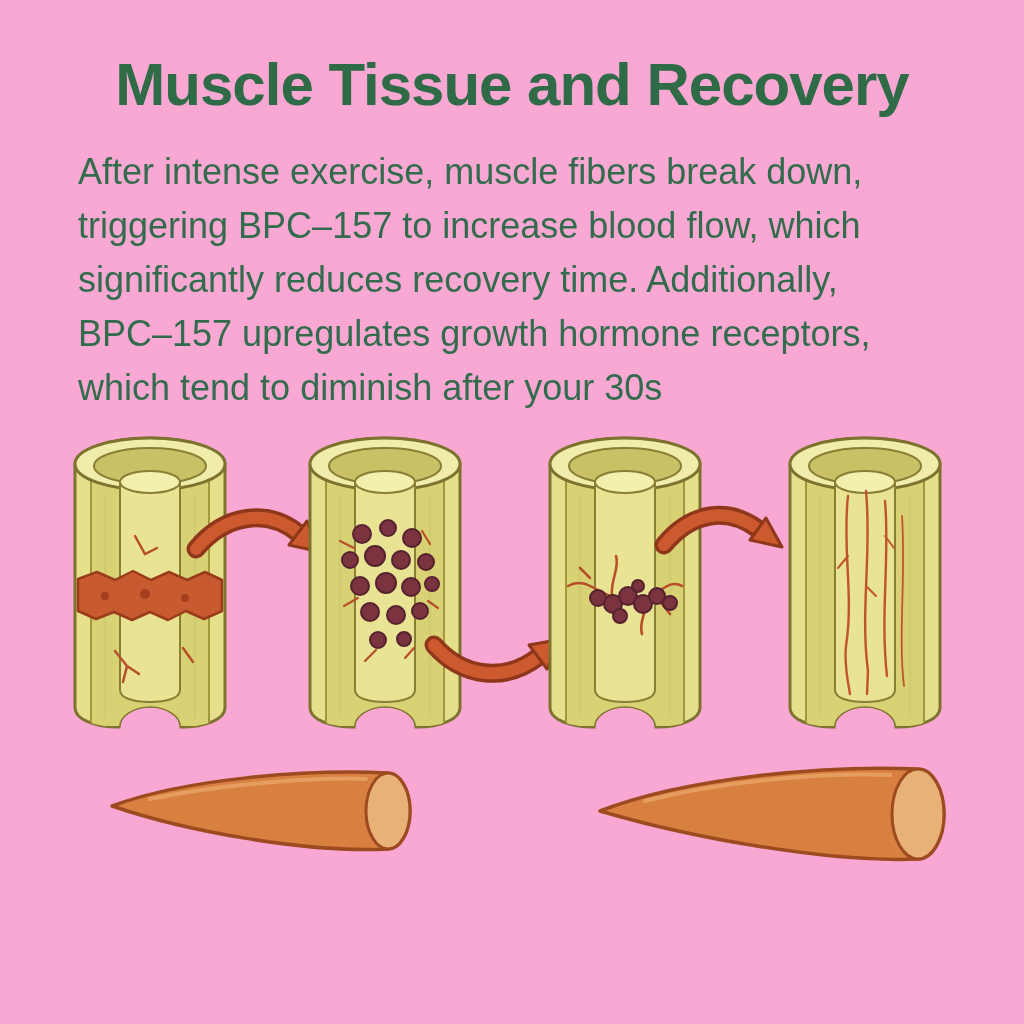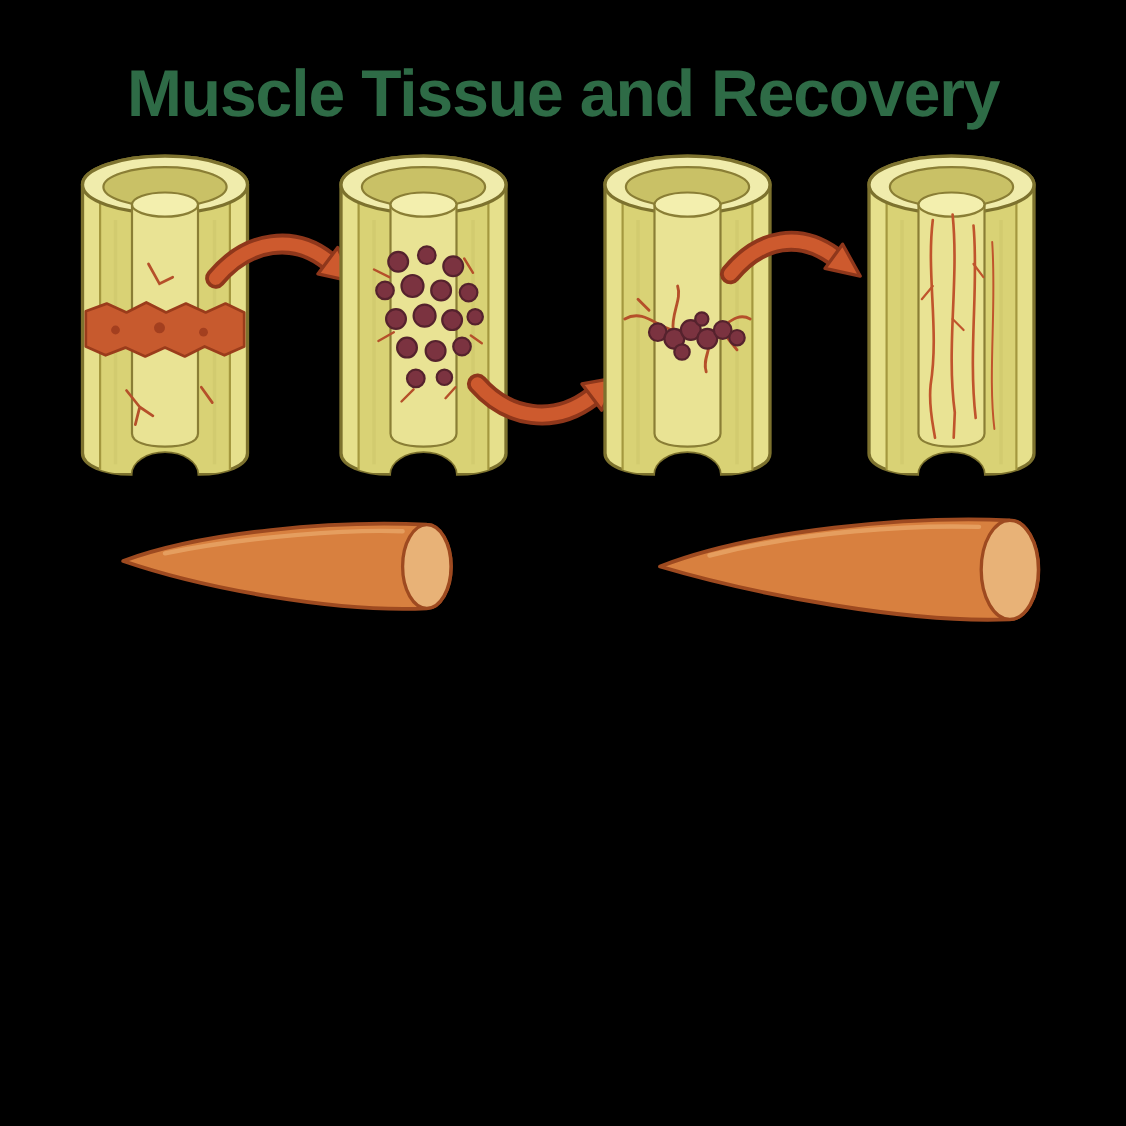--- a/index.html
+++ b/index.html
@@ -1,18 +1,18 @@
 <!DOCTYPE html>
 <html><head>
 <meta charset="utf-8">
 <style>
   html,body { margin:0; padding:0; background:#cfe8b5; }
   .canvas {
     position:relative; width:1024px; height:1024px;
-    background:#000000; overflow:hidden;
+    background:#f9a8d4; overflow:hidden;
     font-family:"Liberation Sans", sans-serif;
   }
   .title {
     margin:50px 30px 0 30px;
     text-align:center;
     font-size:60px; font-weight:700; letter-spacing:-1px;
     color:#2e6b46;
   }
   .desc {
     margin:26px 60px 0 78px;
@@ -22,20 +22,21 @@
   }
   svg.diagram { display:block; margin-top:6px; }
 </style>
 </head>
 <body>
 
 <div class="canvas">
 
   <h1 class="title">Muscle Tissue and Recovery</h1>
 
+  <p class="desc">After intense exercise, muscle fibers break down, triggering BPC–157 to increase blood flow, which significantly reduces recovery time. Additionally, BPC–157 upregulates growth hormone receptors, which tend to diminish after your 30s</p>
 
   <svg class="diagram" width="1024" height="560" viewBox="0 0 1024 560">
 
     <defs>
       <clipPath id="cylClip">
         <path d="M0,28 A75,26 0 0 1 150,28 L150,272 C150,283 131,291 106,291 A30,20 0 0 0 44,291 C19,291 0,283 0,272 Z"></path>
       </clipPath>
 
       <g id="cyl">
 

